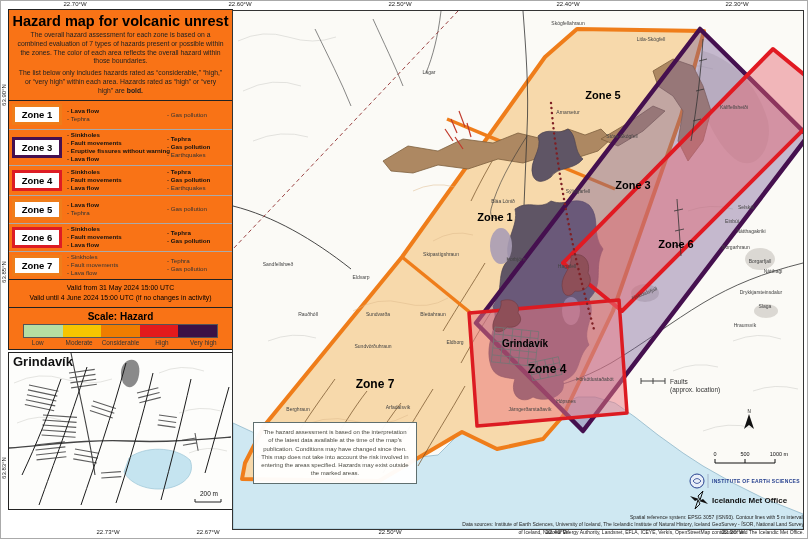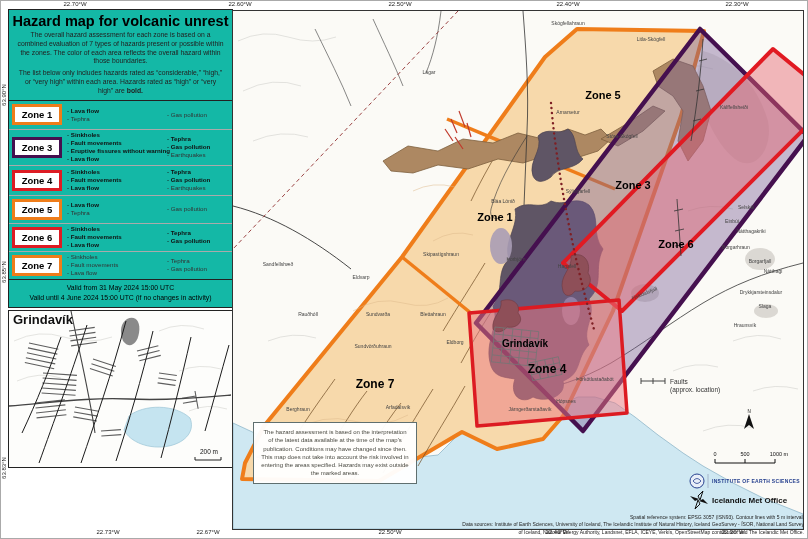--- a/index.html
+++ b/index.html
@@ -3,21 +3,21 @@
 <meta charset="utf-8">
 <style>
   html,body{margin:0;padding:0;background:#fff;}
   .page{position:relative;width:808px;height:539px;background:#ffffff;overflow:hidden;
         font-family:"Liberation Sans","DejaVu Sans",sans-serif;box-shadow:inset 0 0 0 1px #aaa;}
   
   .grat{position:absolute;font-size:6px;color:#222;transform:translate(-50%,0);white-space:nowrap;}
   .grat-v{position:absolute;font-size:6px;color:#222;transform:translate(-50%,-50%) rotate(-90deg);white-space:nowrap;}
   
   .panel{position:absolute;left:8px;top:10px;width:225px;}
-  .pbox{border:1px solid #222;background:#14b8a6;margin-top:-1px;box-sizing:border-box;width:225px;}
+  .pbox{border:1px solid #222;background:#f97316;margin-top:-1px;box-sizing:border-box;width:225px;}
   .ptitle{font-size:14.5px;font-weight:bold;text-align:center;margin:3px 2px 2px;}
   .pintro{font-size:7.4px;font-weight:bold;text-align:center;line-height:1.32;margin:1px 6px 3px;}
   .pdetail{font-size:6.8px;text-align:center;line-height:1.3;margin:0 8px 3px;color:#222;}
   .pnote{font-size:6.8px;text-align:center;line-height:1.3;margin:0 8px 4px;color:#222;}
   .zone-row{display:flex;align-items:center;border-top:1px solid #aaa;padding:0 3px;box-sizing:border-box;}
   .zone-row:first-child{border-top:none;}
   .zone-row:nth-child(1){height:28px}.zone-row:nth-child(2){height:36px}
   .zone-row:nth-child(3){height:30px}.zone-row:nth-child(4){height:28px}
   .zone-row:nth-child(5){height:28px}.zone-row:nth-child(6){height:28px}
   .zone-chip{width:44px;border:3px solid #000;background:#fff;font-weight:bold;font-size:9.5px;
@@ -144,20 +144,37 @@
             <div class="hz">- Tephra</div>
             <div class="hz">- Gas pollution</div>
           </div>
         </div>
       </div>
     <div class="pbox">
       <div class="valid">
         <div>Valid from 31 May 2024 15:00 UTC</div>
         <div>Valid until 4 June 2024 15:00 UTC (if no changes in activity)</div>
       </div>
+    </div>
+    <div class="pbox">
+      <div class="scale-title">Scale: Hazard</div>
+      <div class="scale-bar" id="scale-bar">
+          <div class="scale-seg" style="background: rgb(182, 223, 163);"></div>
+          <div class="scale-seg" style="background: rgb(246, 197, 0);"></div>
+          <div class="scale-seg" style="background: rgb(239, 125, 0);"></div>
+          <div class="scale-seg" style="background: rgb(227, 26, 28);"></div>
+          <div class="scale-seg" style="background: rgb(58, 18, 70);"></div>
+        </div>
+      <div class="scale-labels" id="scale-labels">
+          <span>Low</span>
+          <span>Moderate</span>
+          <span>Considerable</span>
+          <span>High</span>
+          <span>Very high</span>
+        </div>
     </div>
     <div class="inset">
       <svg width="222" height="153" viewBox="0 0 222 153">
         <rect x="0" y="0" width="222" height="153" fill="#fdfdfb"></rect>
         <g stroke="#d4d4cf" stroke-width="0.6" fill="none">
           <path d="M5,30 q25,-12 50,-4 q25,8 48,0"></path>
             <path d="M150,20 q22,-10 45,-2"></path>
           <path d="M170,60 q20,-8 42,-2"></path>
             <path d="M180,100 q18,-8 38,-2"></path>
             <path d="M8,70 q22,-10 44,-3"></path>

